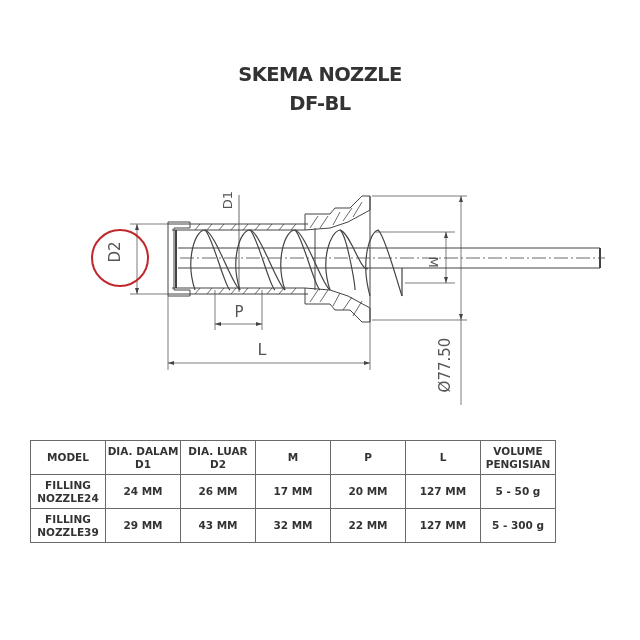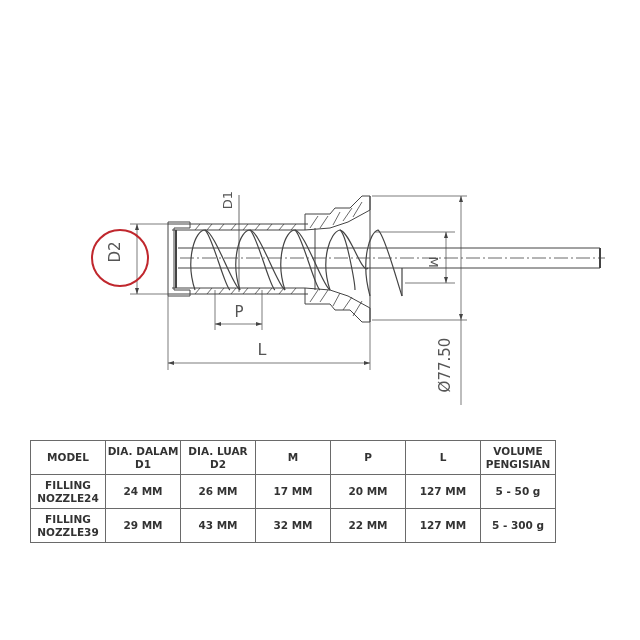--- a/index.html
+++ b/index.html
@@ -10,20 +10,22 @@
     .drawing text { font-family:"DejaVu Sans", sans-serif; fill:#555; }
     table.spec { position:absolute; left:30px; top:440px; border-collapse:collapse; width:526px; table-layout:fixed; }
     table.spec td, table.spec th { border:1px solid #6a6a6a; text-align:center; vertical-align:middle; color:#333; font-family:"DejaVu Sans", sans-serif; font-weight:bold; font-size:10.5px; line-height:13px; padding:0; }
     table.spec th { height:33px; }
     table.spec td { height:33px; }
   </style>
 </head>
 <body>
 
 <div class="title-block">
+  <div class="title-line">SKEMA NOZZLE</div>
+  <div class="title-line">DF-BL</div>
 </div>
 
 <svg class="drawing" viewBox="0 180 640 240" width="640" height="240" xmlns="http://www.w3.org/2000/svg">
   <g stroke="#444" stroke-width="1" fill="none">
 
     <line x1="168" y1="224" x2="308" y2="224"></line>
     <line x1="168" y1="294" x2="308" y2="294"></line>
     <line x1="172" y1="230" x2="305" y2="230"></line>
     <line x1="172" y1="288" x2="305" y2="288"></line>
 

